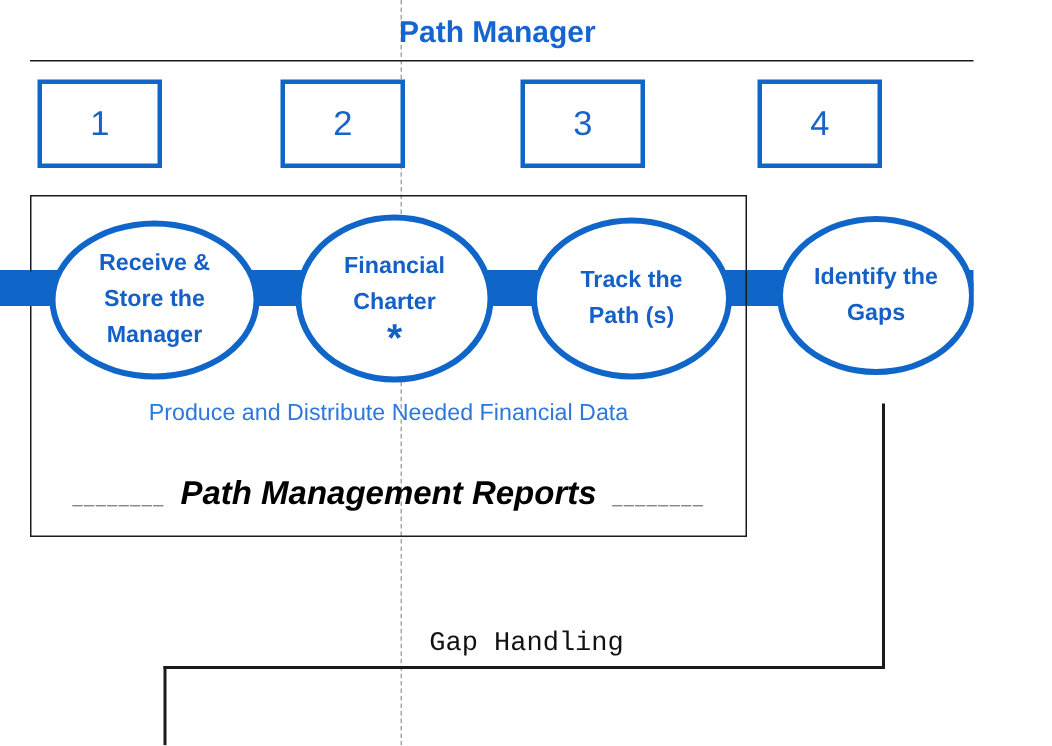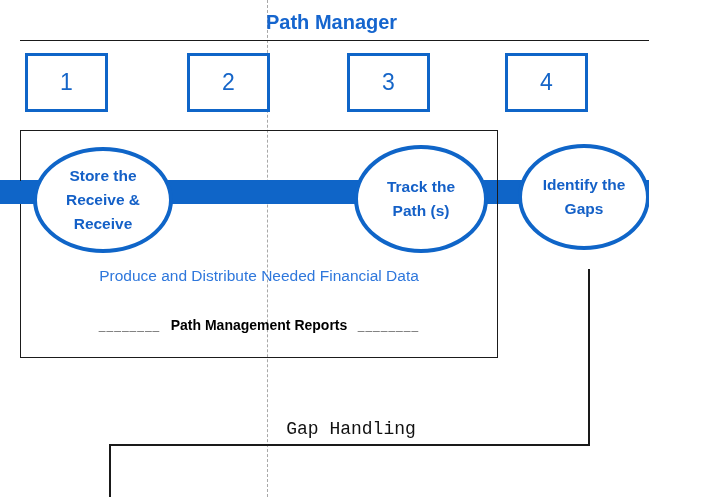--- a/index.html
+++ b/index.html
@@ -56,21 +56,21 @@
     position:absolute;left:20px;top:264px;width:478px;text-align:center;
     color:#2e77dc;font-size:15.5px;line-height:24px;
   }
   
   .reports-line{
     position:absolute;left:20px;top:316px;width:478px;text-align:center;
     color:#000000;white-space:nowrap;
   }
   .reports-line .dash{font-size:12px;font-weight:bold;letter-spacing:1px;}
   .reports-line .label{
-    font-size:14px;font-weight:bold;margin:0 6px;
+    font-size:22px;font-weight:bold;font-style:italic;margin:0 6px;
   }
   
   .conn{position:absolute;background:#1a1a1a;}
   .conn-v-right{left:588px;top:269px;width:1.5px;height:176px;}
   .conn-h{left:109px;top:444px;width:481px;height:1.5px;}
   .conn-v-left{left:109px;top:444px;width:1.5px;height:53px;}
   
   .gap-label{
     position:absolute;left:267px;top:419px;width:168px;text-align:center;
     color:#111111;font-size:18px;white-space:nowrap;font-family:Liberation Mono, monospace;
@@ -98,23 +98,28 @@
   <div class="numbox" style="left:505px;">
     <span>4</span>
   </div>
 
   <div class="band"></div>
 
   <div class="container-rect"></div>
   <div class="band-patch"></div>
 
   <div class="circle c1">
+    <span>Receive &amp;</span>
     <span>Store the</span>
-    <span>Receive &amp;</span>
-    <span>Receive</span>
+    <span>Manager</span>
+  </div>
+  <div class="circle c2">
+    <span>Financial</span>
+    <span>Charter</span>
+    <span class="asterisk">*</span>
   </div>
   <div class="circle c4">
     <span>Identify the</span>
     <span>Gaps</span>
   </div>
   <div class="circle c3">
     <span>Track the</span>
     <span>Path (s)</span>
   </div>
 

